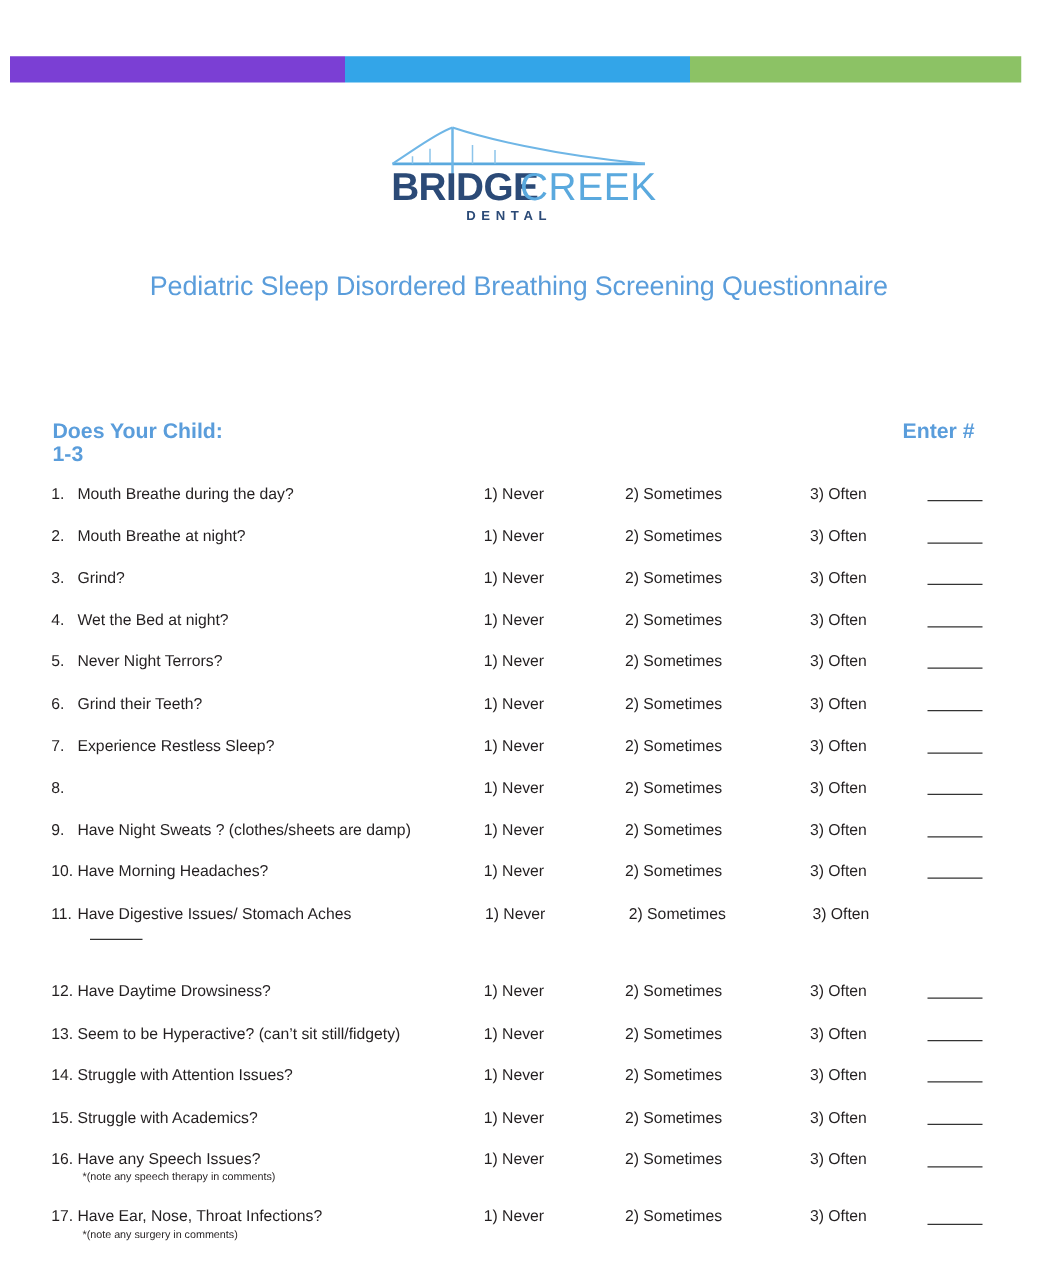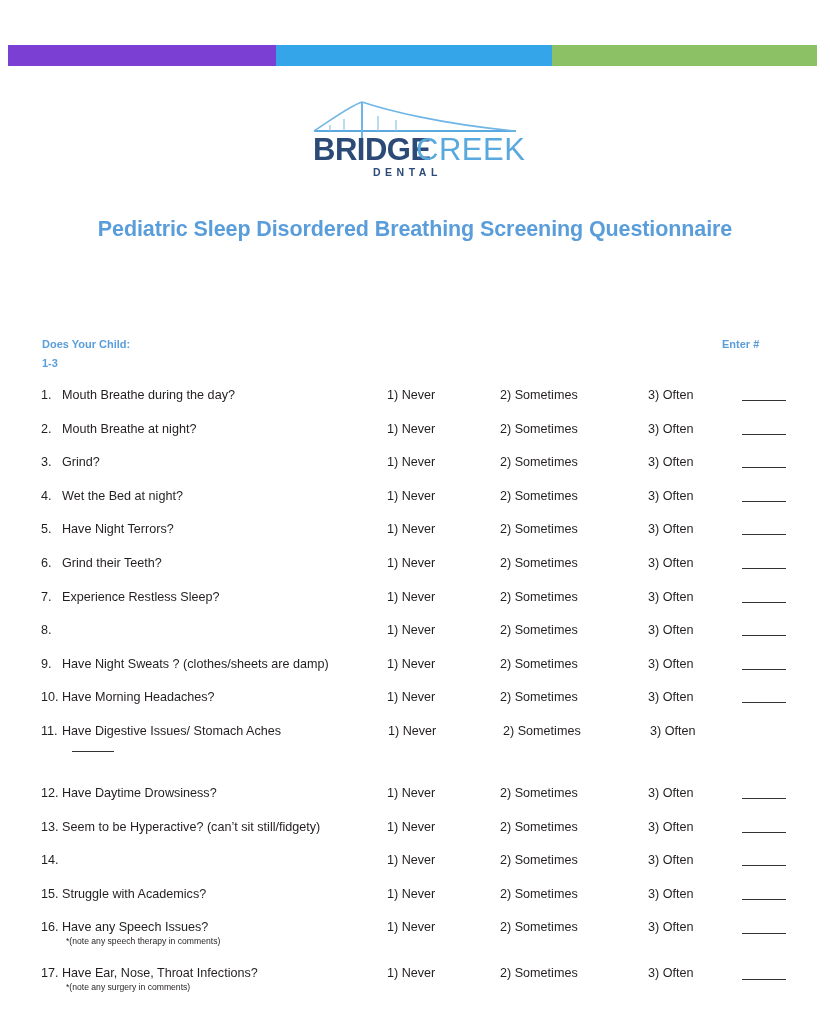--- a/index.html
+++ b/index.html
@@ -54,21 +54,21 @@
   }
   .logo-svg { display: block; }
 
   
   .doc-title {
     position: absolute;
     left: 0; right: 0;
     top: 217px;
     text-align: center;
     font-size: 21.5px;
-    font-weight: bold;
+    font-weight: normal;
     color: #5a9ddb;
     letter-spacing: -0.1px;
     font-family: "Liberation Sans", sans-serif;
   }
 
   
   .info-row {
     position: absolute;
     left: 42px;
     top: 291px;
@@ -87,21 +87,21 @@
     border-bottom: 1px solid #3a3f4a;
     height: 13px;
   }
   .rule-name { width: 345px; }
   .rule-date { width: 155px; }
   .rule-age  { width: 80px; margin-left: 10px; }
 
   
   .subhead {
     position: absolute;
-    font-size: 11px;
+    font-size: 17px;
     font-weight: bold;
     color: #5a9ddb;
     line-height: 19px;
   }
   .subhead-left { left: 42px; top: 335px; }
   .subhead-right { left: 722px; top: 335px; }
 
   
   .questions {
     position: absolute;
@@ -238,21 +238,21 @@
       <div class="qrow row-4">
         <span class="q-num">4.</span>
         <span class="q-text">Wet the Bed at night?</span>
         <span class="opt opt-1">1) Never</span>
         <span class="opt opt-2">2) Sometimes</span>
         <span class="opt opt-3">3) Often</span>
         <span class="ans-line"></span>
       </div>
       <div class="qrow row-5">
         <span class="q-num">5.</span>
-        <span class="q-text">Have Night Terrors?</span>
+        <span class="q-text">Never Night Terrors?</span>
         <span class="opt opt-1">1) Never</span>
         <span class="opt opt-2">2) Sometimes</span>
         <span class="opt opt-3">3) Often</span>
         <span class="ans-line"></span>
       </div>
       <div class="qrow row-6">
         <span class="q-num">6.</span>
         <span class="q-text">Grind their Teeth?</span>
         <span class="opt opt-1">1) Never</span>
         <span class="opt opt-2">2) Sometimes</span>
@@ -309,20 +309,21 @@
       <div class="qrow row-13">
         <span class="q-num">13.</span>
         <span class="q-text">Seem to be Hyperactive?  (can’t sit still/fidgety)</span>
         <span class="opt opt-1">1) Never</span>
         <span class="opt opt-2">2) Sometimes</span>
         <span class="opt opt-3">3) Often</span>
         <span class="ans-line"></span>
       </div>
       <div class="qrow row-14">
         <span class="q-num">14.</span>
+        <span class="q-text">Struggle with Attention Issues?</span>
         <span class="opt opt-1">1) Never</span>
         <span class="opt opt-2">2) Sometimes</span>
         <span class="opt opt-3">3) Often</span>
         <span class="ans-line"></span>
       </div>
       <div class="qrow row-15">
         <span class="q-num">15.</span>
         <span class="q-text">Struggle with Academics?</span>
         <span class="opt opt-1">1) Never</span>
         <span class="opt opt-2">2) Sometimes</span>

